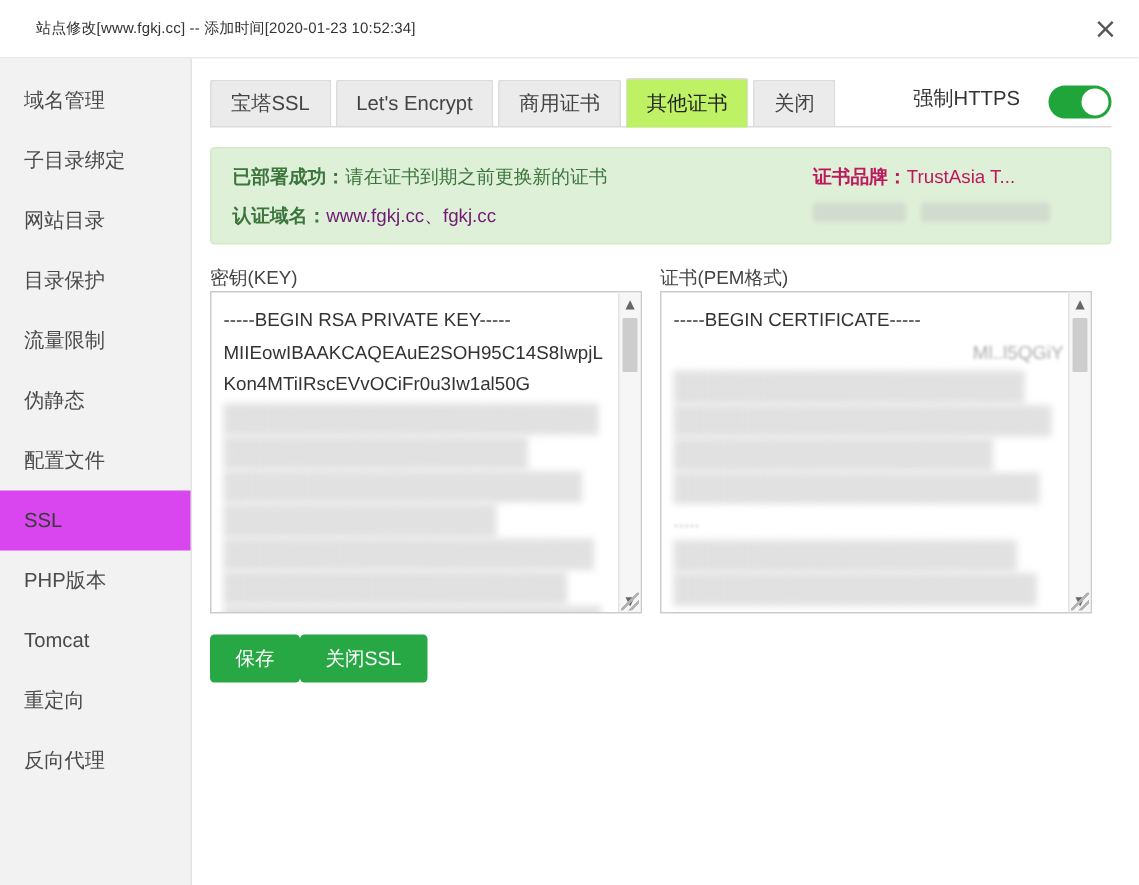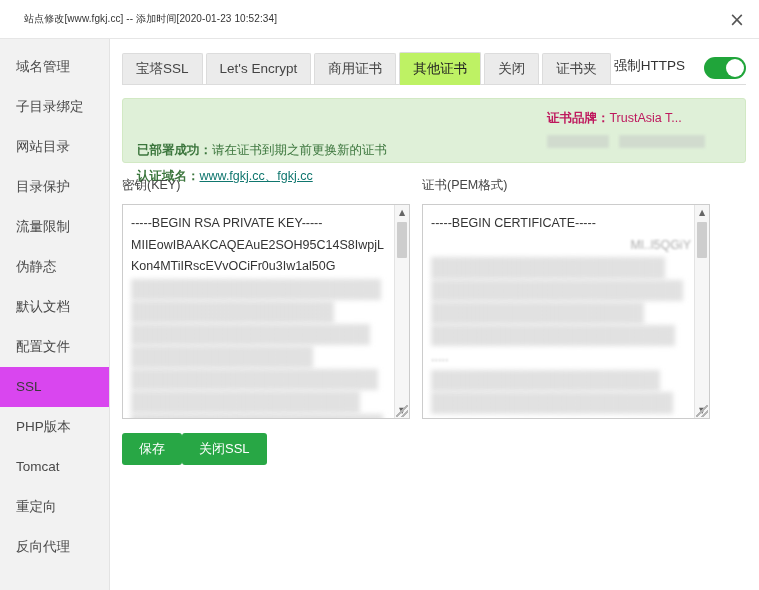--- a/index.html
+++ b/index.html
@@ -37,21 +37,21 @@
     color: #555;
     cursor: pointer;
     font-family: "DejaVu Sans", sans-serif;
   }
 
   
   .body-wrap { display: flex; height: 551px; }
 
   
   .sidebar {
-    width: 110px;
+    width: 128px;
     background: #f2f2f2;
     border-right: 1px solid #e3e3e3;
     padding-top: 8px;
     flex: none;
   }
   .side-item {
     height: 40px;
     line-height: 40px;
     padding-left: 16px;
     font-size: 13.5px;
@@ -130,41 +130,41 @@
   .notice {
     margin-top: 13px;
     background: #dff0d8;
     border: 1px solid #d2e9c4;
     border-radius: 3px;
     height: 65px;
     padding: 11px 14px 0 14px;
     position: relative;
     display: flex;
   }
-  .notice-left { flex: 1; margin-top: 32px; }
+  .notice-left { flex: 1; }
   .notice-line { font-size: 12.5px; color: #3c763d; margin-bottom: 9px; white-space: nowrap; }
   .notice-line b { font-weight: bold; }
-  .notice-line .dom { color: #0f766e; text-decoration: underline; }
+  .notice-line .dom { color: #701a75; }
   .notice-right { width: 190px; padding-left: 6px; }
   .notice-right .brand { font-size: 12.5px; color: #be185d; white-space: nowrap; margin-bottom: 8px; }
   .notice-right .brand b { font-weight: bold; }
   .blurrow { display: flex; gap: 10px; }
   .blurblk { height: 13px; background: #cfd8cd; border-radius: 1px; filter: blur(1.6px); opacity: .85; }
 
   
   .editors {
     display: flex;
     gap: 12px;
     margin-top: 14px;
   }
   .editor-col { width: 288px; position: relative; }
   .editor-label {
     font-size: 12.5px;
     color: #444;
-    margin-bottom: 10px;
+    margin-bottom: 0;
     display: block;
   }
   .ta-wrap {
     position: relative;
     height: 215px;
     border: 1px solid #ccc;
     background: #fff;
     overflow: hidden;
   }
   .ta-text {
@@ -265,38 +265,36 @@
 
 <div class="body-wrap">
 
   <div class="sidebar">
     <div class="side-item">域名管理</div>
     <div class="side-item">子目录绑定</div>
     <div class="side-item">网站目录</div>
     <div class="side-item">目录保护</div>
     <div class="side-item">流量限制</div>
     <div class="side-item">伪静态</div>
-    <div class="side-item">默认文档</div>
     <div class="side-item">配置文件</div>
     <div class="side-item active">SSL</div>
     <div class="side-item">PHP版本</div>
     <div class="side-item">Tomcat</div>
     <div class="side-item">重定向</div>
     <div class="side-item">反向代理</div>
   </div>
 
   <div class="main">
 
     <div class="tabrow">
       <div class="tab">宝塔SSL</div>
       <div class="tab">Let's Encrypt</div>
       <div class="tab">商用证书</div>
       <div class="tab active">其他证书</div>
       <div class="tab">关闭</div>
-      <div class="tab">证书夹</div>
 
       <div class="https-box">
         <span class="https-label">强制HTTPS</span>
         <div class="toggle">
           <div class="knob"></div>
         </div>
       </div>
     </div>
 
     <div class="notice">

